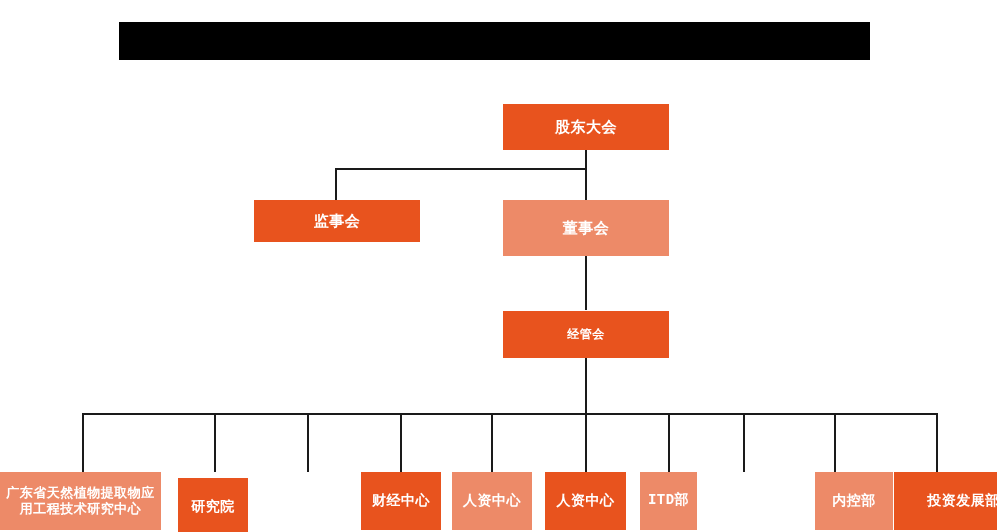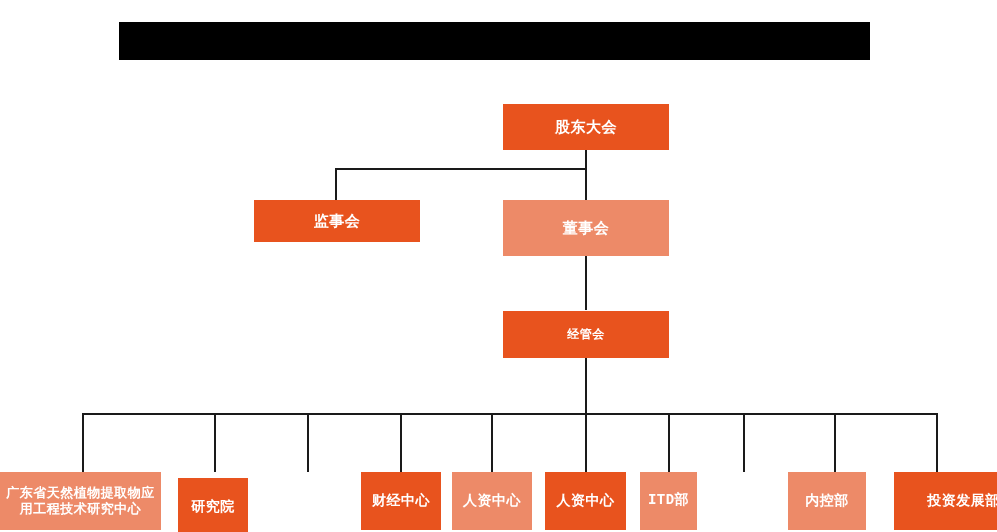--- a/index.html
+++ b/index.html
@@ -137,21 +137,21 @@
 
   <div class="node dark tier4" style="left:545px; top:472px; width:81px; height:58px;">
     <span class="label">人资中心</span>
   </div>
 
   <div class="node light tier4" style="left:640px; top:472px; width:57px; height:58px;font-family:Liberation Mono, monospace;">
     <span class="label">ITD部</span>
   </div>
 
 
-  <div class="node light tier4" style="left:788px; top:472px; width:78px; height:58px;">
+  <div class="node light tier4" style="left:815px; top:472px; width:78px; height:58px;">
     <span class="label">内控部</span>
   </div>
 
   <div class="node dark tier4" style="left:894px; top:472px; width:119px; height:58px;padding-left:20px;">
     <span class="label">投资发展部</span>
   </div>
 
 </div>
 
 </body></html>

